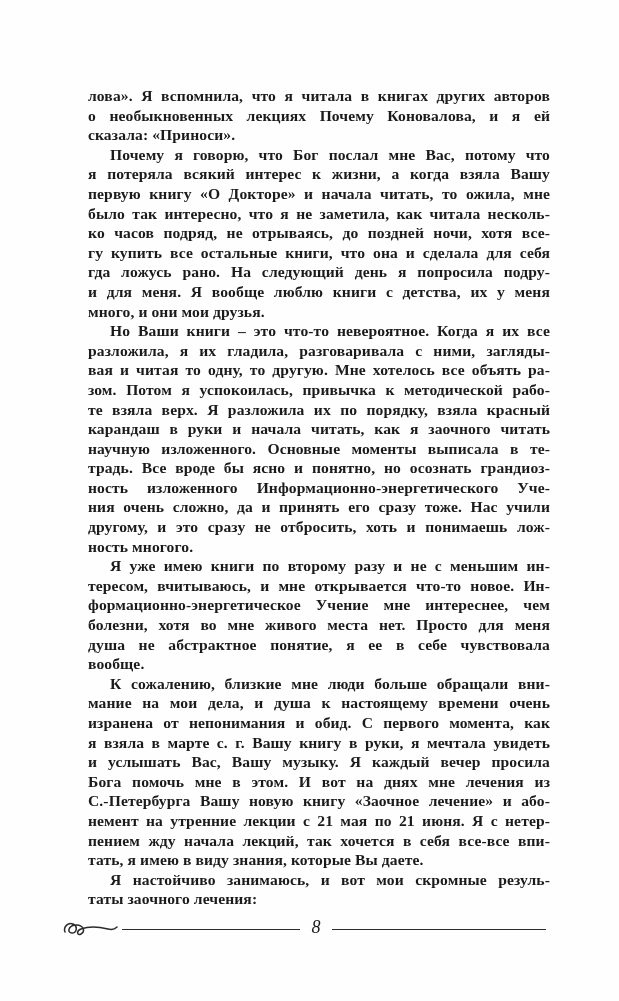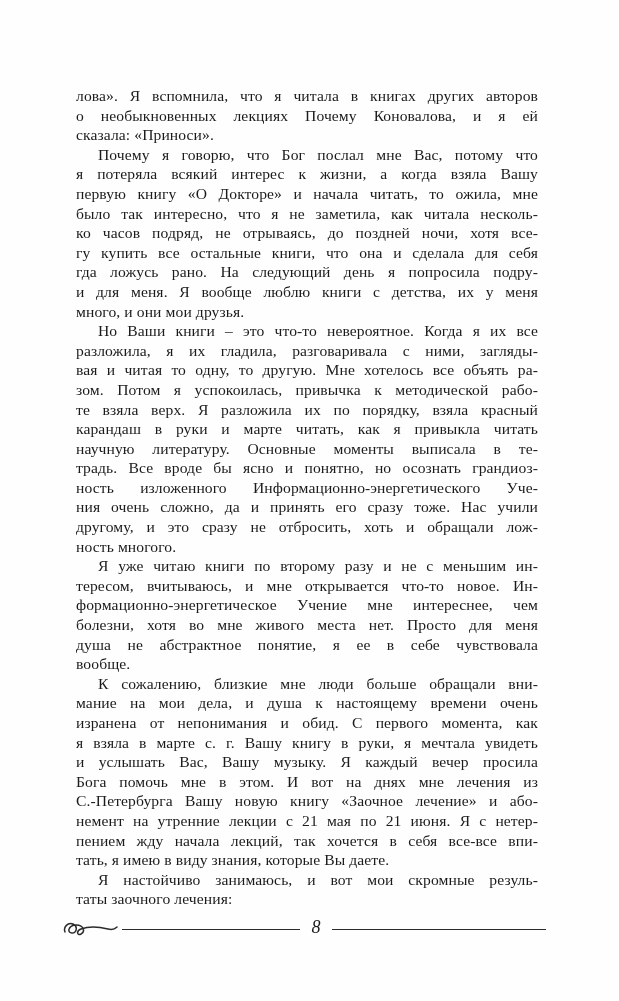--- a/index.html
+++ b/index.html
@@ -15,26 +15,27 @@
     font-family: "Liberation Serif", "DejaVu Serif", serif;
     color: #1b1b1b;
   }
   .page {
     position: absolute;
     inset: 0;
     background: #fefefe;
   }
   .text-block {
     position: absolute;
-    left: 76px;
+    left: 88px;
     top: 86px;
     width: 462px;
     font-size: 15.6px;
     line-height: 19.6px;
     letter-spacing: 0.1px;
+    font-weight: bold;
   }
   .paragraph {
     margin: 0;
     padding: 0;
   }
   .text-line {
     text-align: justify;
     text-align-last: justify;
   }
   .text-line.last-line {
@@ -103,30 +104,30 @@
         <div class="text-line">гда ложусь рано. На следующий день я попросила подру-</div>
         <div class="text-line">и для меня. Я вообще люблю книги с детства, их у меня</div>
         <div class="text-line last-line">много, и они мои друзья.</div>
       </div>
       <div class="paragraph">
         <div class="text-line first-line">Но Ваши книги – это что-то невероятное. Когда я их все</div>
         <div class="text-line">разложила, я их гладила, разговаривала с ними, загляды-</div>
         <div class="text-line">вая и читая то одну, то другую. Мне хотелось все объять ра-</div>
         <div class="text-line">зом. Потом я успокоилась, привычка к методической рабо-</div>
         <div class="text-line">те взяла верх. Я разложила их по порядку, взяла красный</div>
-        <div class="text-line">карандаш в руки и марте читать, как я привыкла читать</div>
-        <div class="text-line">научную литературу. Основные моменты выписала в те-</div>
+        <div class="text-line">карандаш в руки и начала читать, как я заочного читать</div>
+        <div class="text-line">научную изложенного. Основные моменты выписала в те-</div>
         <div class="text-line">традь. Все вроде бы ясно и понятно, но осознать грандиоз-</div>
         <div class="text-line">ность изложенного Информационно-энергетического Уче-</div>
         <div class="text-line">ния очень сложно, да и принять его сразу тоже. Нас учили</div>
-        <div class="text-line">другому, и это сразу не отбросить, хоть и обращали лож-</div>
+        <div class="text-line">другому, и это сразу не отбросить, хоть и понимаешь лож-</div>
         <div class="text-line last-line">ность многого.</div>
       </div>
       <div class="paragraph">
-        <div class="text-line first-line">Я уже читаю книги по второму разу и не с меньшим ин-</div>
+        <div class="text-line first-line">Я уже имею книги по второму разу и не с меньшим ин-</div>
         <div class="text-line">тересом, вчитываюсь, и мне открывается что-то новое. Ин-</div>
         <div class="text-line">формационно-энергетическое Учение мне интереснее, чем</div>
         <div class="text-line">болезни, хотя во мне живого места нет. Просто для меня</div>
         <div class="text-line">душа не абстрактное понятие, я ее в себе чувствовала</div>
         <div class="text-line last-line">вообще.</div>
       </div>
       <div class="paragraph">
         <div class="text-line first-line">К сожалению, близкие мне люди больше обращали вни-</div>
         <div class="text-line">мание на мои дела, и душа к настоящему времени очень</div>
         <div class="text-line">изранена от непонимания и обид. С первого момента, как</div>

